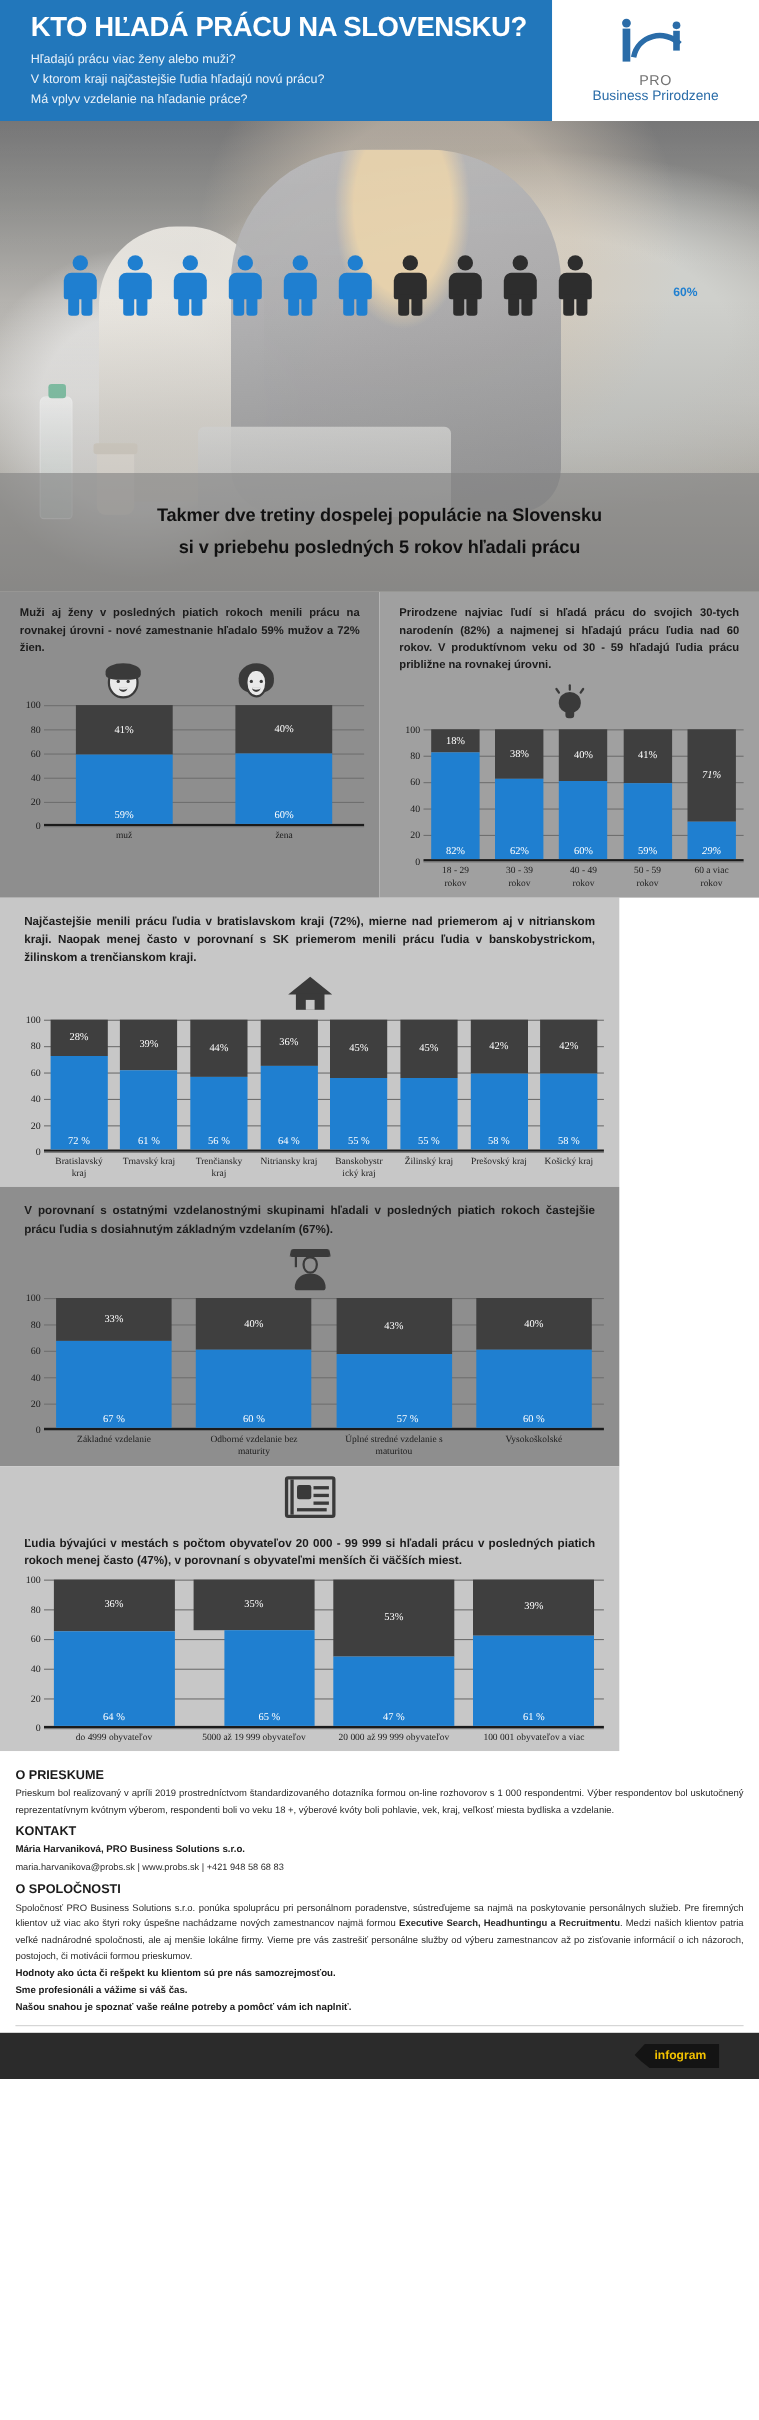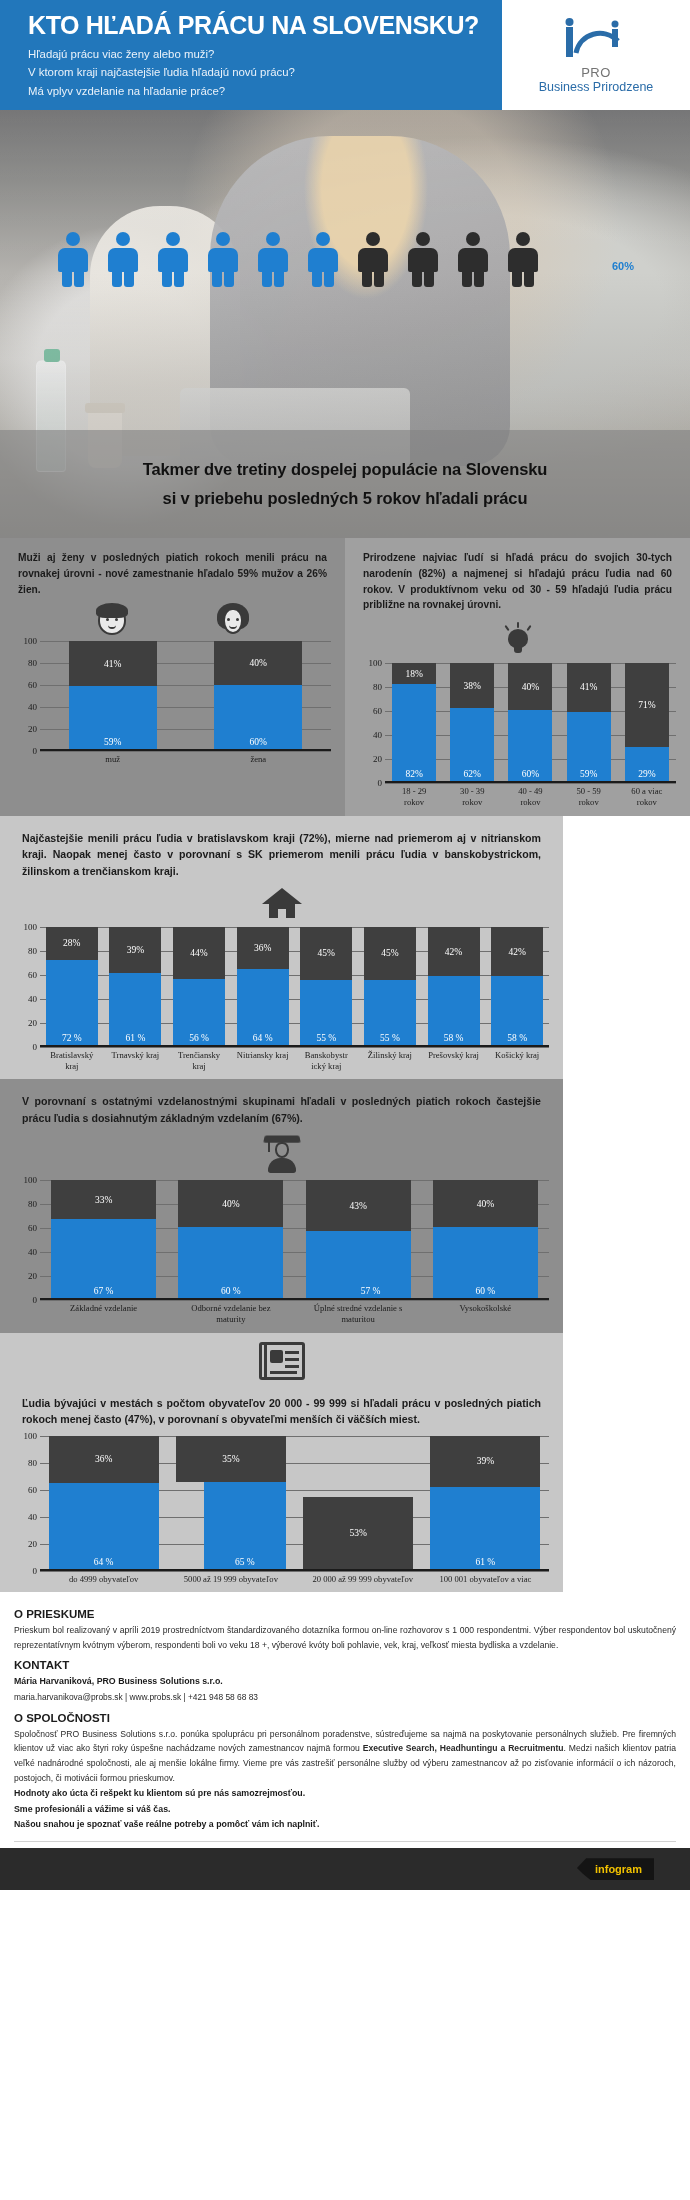--- a/index.html
+++ b/index.html
@@ -469,21 +469,21 @@
   <div class="people-pct">60%</div>
 
   <div class="hero-banner">
     <div class="hero-banner-line">Takmer dve tretiny dospelej populácie na Slovensku</div>
     <div class="hero-banner-line">si v priebehu posledných 5 rokov hľadali prácu</div>
   </div>
 </div>
 
 <div class="two-col">
   <div class="col dark">
-    <div class="blurb">Muži aj ženy v posledných piatich rokoch menili prácu na rovnakej úrovni - nové zamestnanie hľadalo 59% mužov a 26% žien.</div>
+    <div class="blurb">Muži aj ženy v posledných piatich rokoch menili prácu na rovnakej úrovni - nové zamestnanie hľadalo 59% mužov a 72% žien.</div>
     <div class="icon-pair">
       <div class="face male">
         <span class="skull"></span>
           <span class="hair"></span>
         <span class="eye l"></span>
           <span class="eye r"></span>
           <span class="mouth"></span>
       </div>
       <div class="face female">
         <span class="hair"></span>
@@ -564,21 +564,21 @@
               <div class="seg-bot" style="height: 74.4px;">62%</div>
             </div>
             <div class="bar-slot" style="width: 44px;">
               <div class="seg-top" style="height: 48px;">40%</div>
               <div class="seg-bot" style="height: 72px;">60%</div>
             </div>
             <div class="bar-slot" style="width: 44px;">
               <div class="seg-top" style="height: 49.2px;">41%</div>
               <div class="seg-bot" style="height: 70.8px;">59%</div>
             </div>
-            <div class="bar-slot" style="width: 44px;">
+            <div class="bar-slot" style="width: 44px; font-style: italic;">
               <div class="seg-top" style="height: 85.2px;">71%</div>
               <div class="seg-bot" style="height: 34.8px;">29%</div>
             </div>
           </div>
         </div>
         <div class="x-labels">
           <div class="x-label" style="width: 44px;">18 - 29 rokov</div>
           <div class="x-label" style="width: 44px;">30 - 39 rokov</div>
           <div class="x-label" style="width: 44px;">40 - 49 rokov</div>
           <div class="x-label" style="width: 44px;">50 - 59 rokov</div>
@@ -748,31 +748,32 @@
           <div class="bar-slot" style="width: 110px;">
             <div class="seg-top" style="height: 48.6px;">36%</div>
             <div class="seg-bot" style="height: 86.4px;">64 %</div>
           </div>
           <div class="bar-slot" style="width: 110px;">
             <div class="seg-top" style="height: 47.25px;">35%</div>
             <div class="seg-bot" style="height: 87.75px; margin-left: 28px;">65 %</div>
           </div>
           <div class="bar-slot" style="width: 110px;">
             <div class="seg-top" style="height: 71.55px;">53%</div>
+            <div class="seg-bot" style="height: 63.45px;">47 %</div>
           </div>
           <div class="bar-slot" style="width: 110px;">
             <div class="seg-top" style="height: 52.65px;">39%</div>
             <div class="seg-bot" style="height: 82.35px;">61 %</div>
           </div>
         </div>
       </div>
       <div class="x-labels">
         <div class="x-label" style="width: 110px;">do 4999 obyvateľov</div>
         <div class="x-label" style="width: 110px;">5000 až 19 999 obyvateľov</div>
-        <div class="x-label" style="width: 110px; text-align: right;">20 000 až 99 999 obyvateľov</div>
+        <div class="x-label" style="width: 110px;">20 000 až 99 999 obyvateľov</div>
         <div class="x-label" style="width: 110px;">100 001 obyvateľov a viac</div>
       </div>
     </div>
 </div>
 
 <div class="footer">
   <div class="f-head">O PRIESKUME</div>
   <div class="f-body">Prieskum bol realizovaný v apríli 2019 prostredníctvom štandardizovaného dotazníka formou on-line rozhovorov s 1 000 respondentmi. Výber respondentov bol uskutočnený reprezentatívnym kvótnym výberom,  respondenti boli vo veku 18 +, výberové kvóty boli pohlavie, vek, kraj, veľkosť miesta bydliska a vzdelanie.</div>
 
   <div class="f-head">KONTAKT</div>

